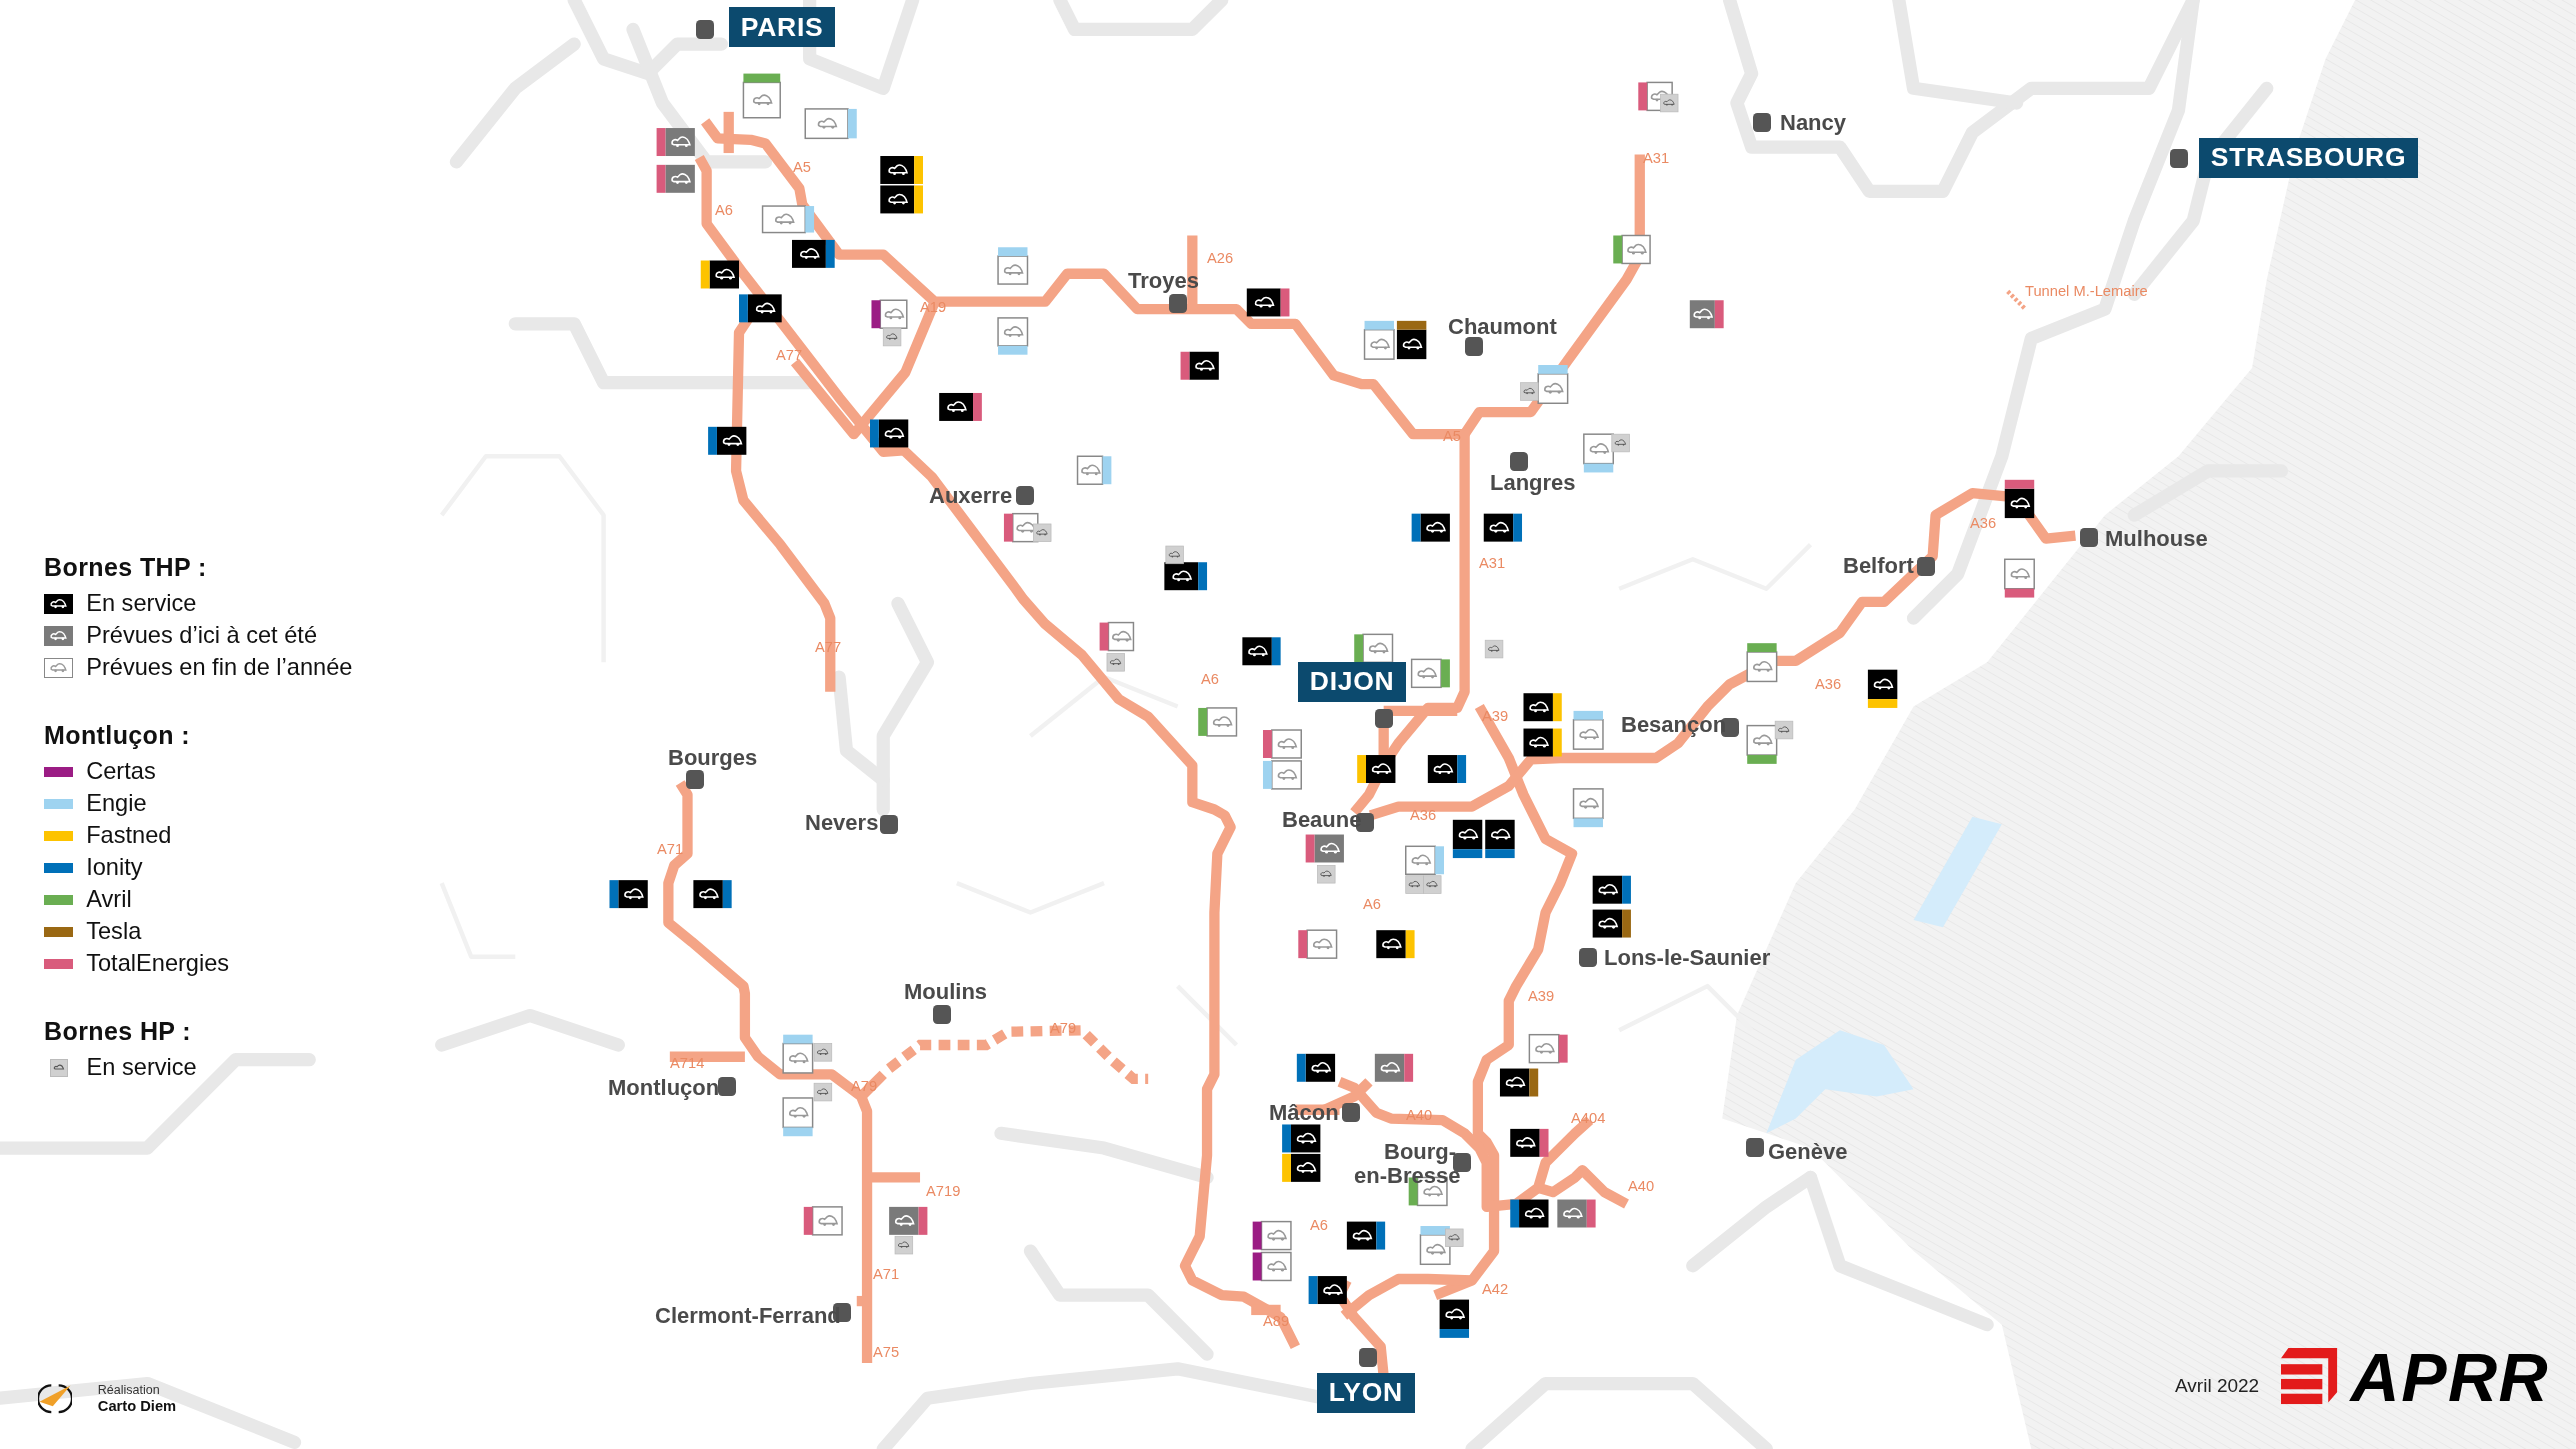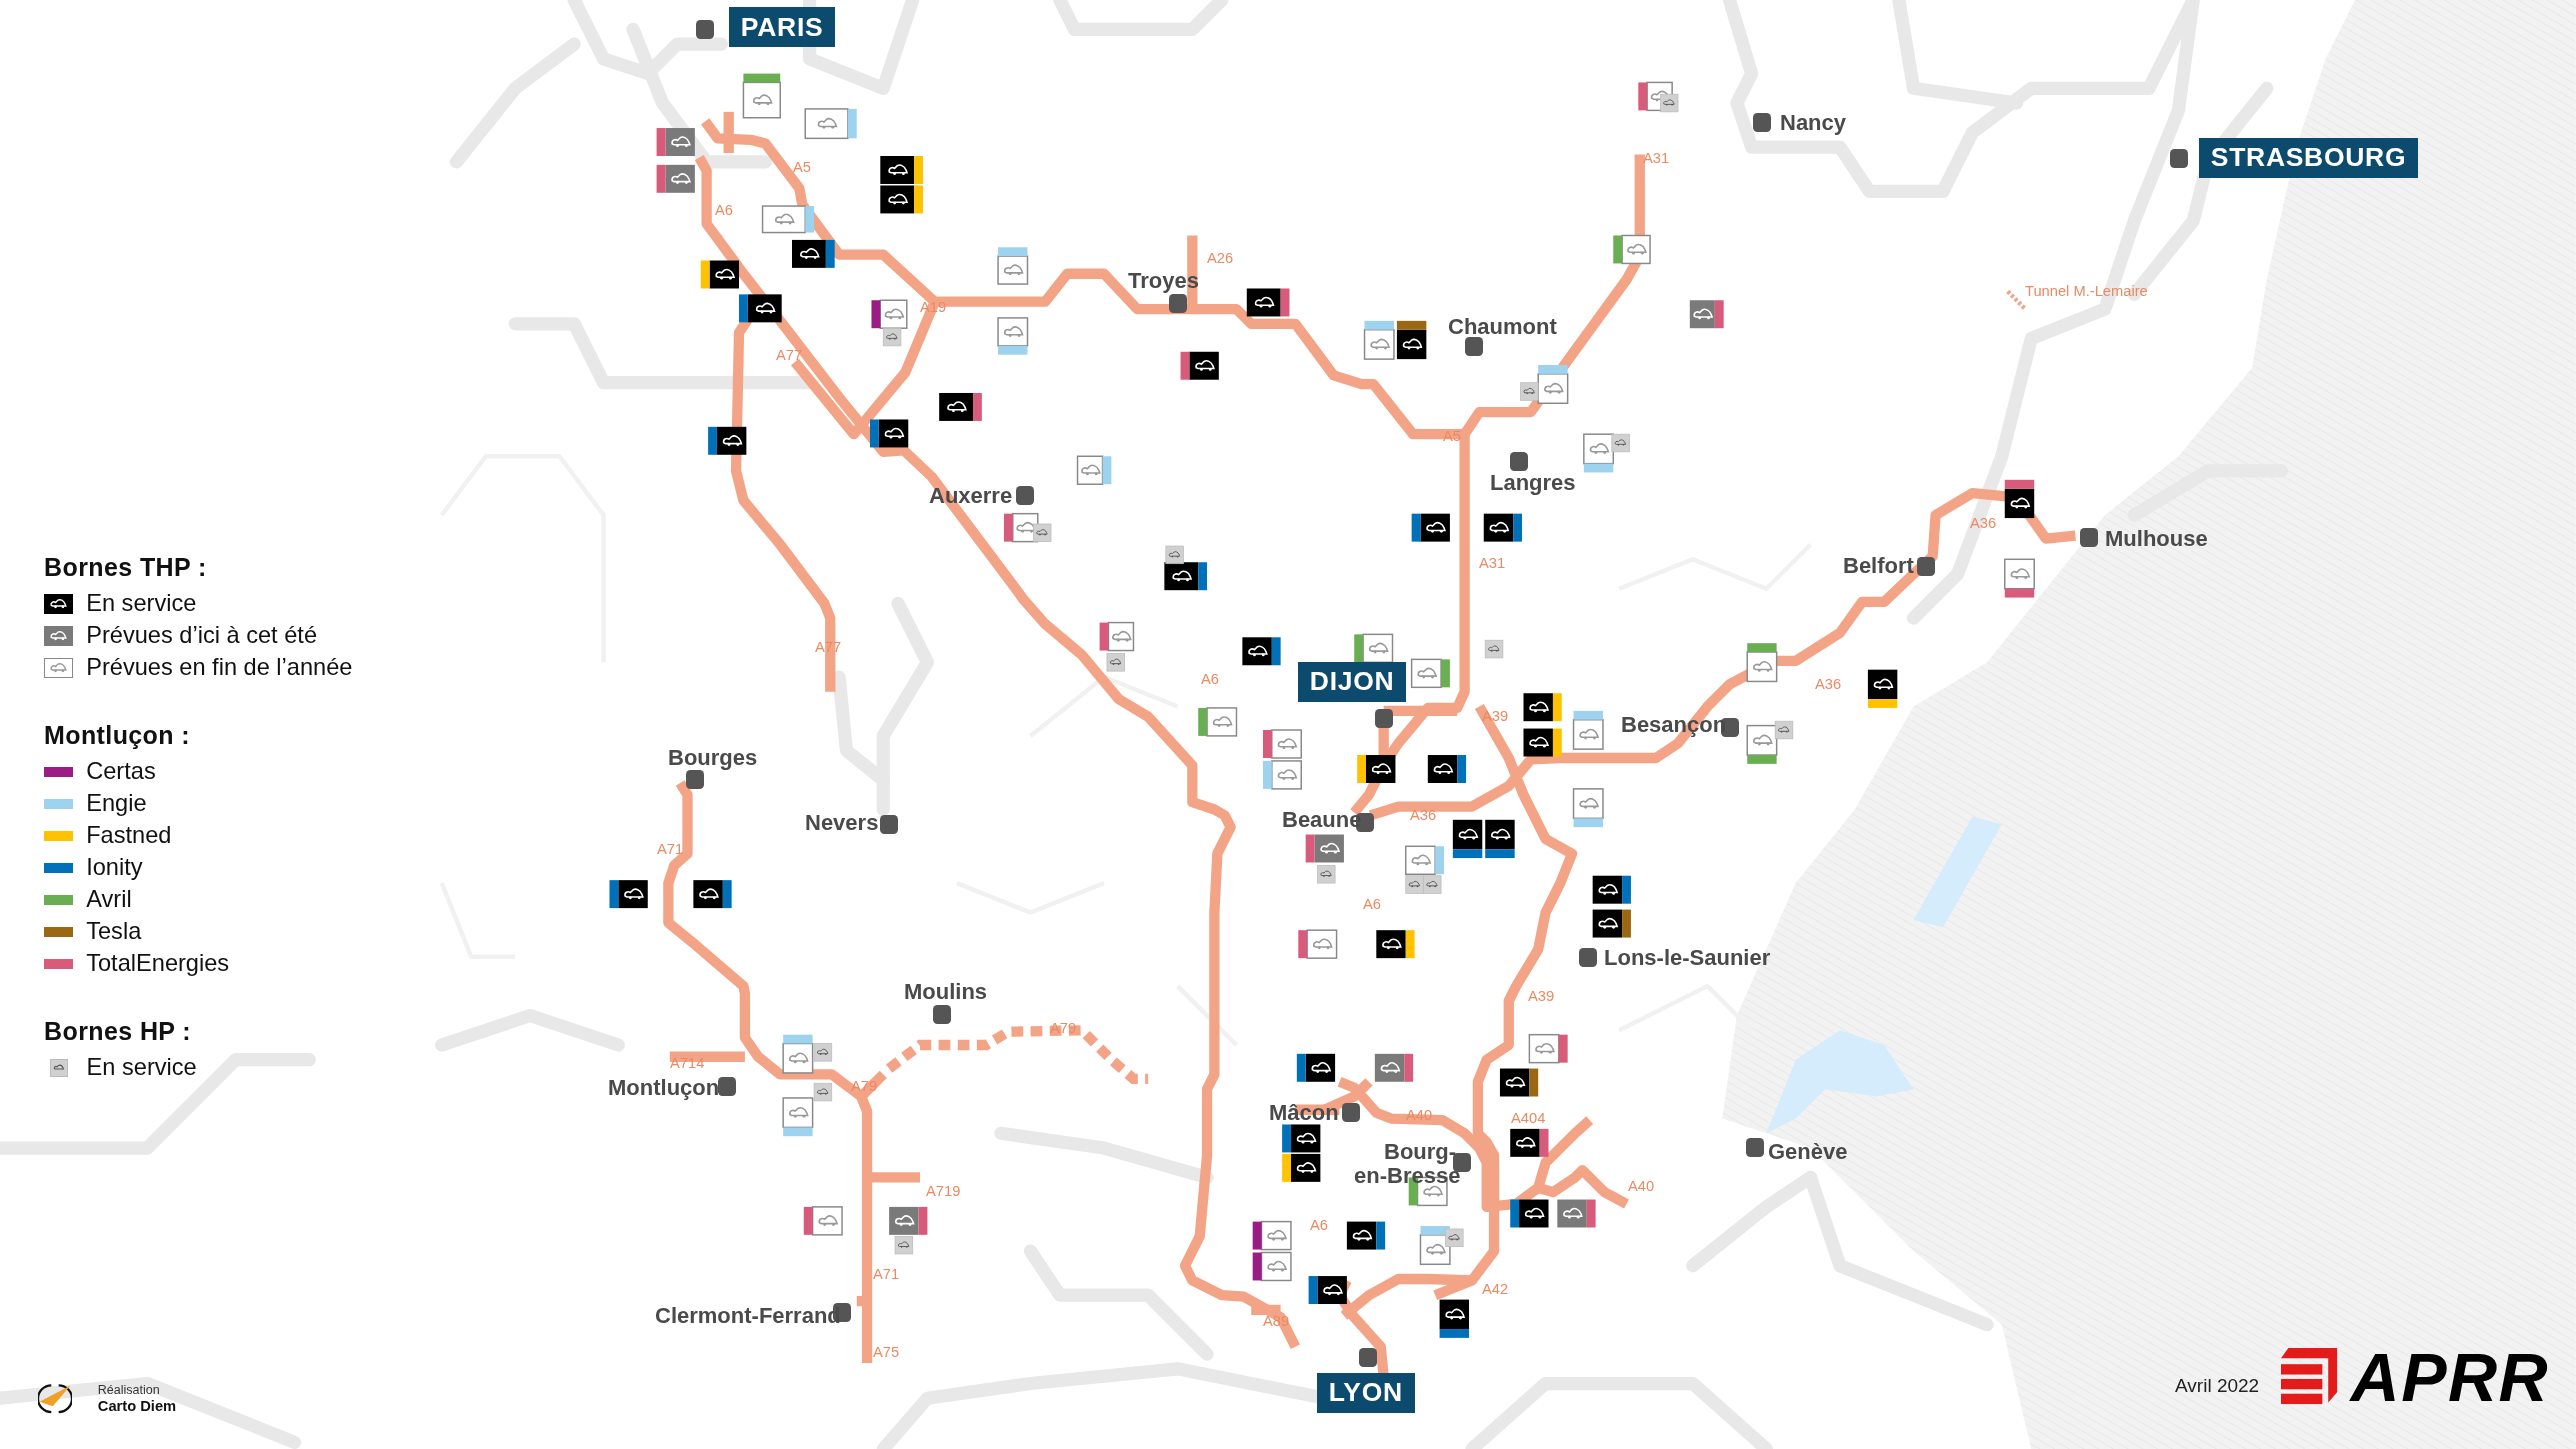--- a/index.html
+++ b/index.html
@@ -981,21 +981,21 @@
     <div class="road" style="left: 1363px; top: 896px;">A6</div>
     <div class="road" style="left: 1528px; top: 988px;">A39</div>
     <div class="road" style="left: 657px; top: 841px;">A71</div>
     <div class="road" style="left: 670px; top: 1055px;">A714</div>
     <div class="road" style="left: 851px; top: 1078px;">A79</div>
     <div class="road" style="left: 1050px; top: 1020px;">A79</div>
     <div class="road" style="left: 926px; top: 1170px; margin-top: 13px;">A719</div>
     <div class="road" style="left: 873px; top: 1266px;">A71</div>
     <div class="road" style="left: 873px; top: 1344px;">A75</div>
     <div class="road" style="left: 1406px; top: 1107px;">A40</div>
-    <div class="road" style="left: 1511px; top: 1110px; text-align: center;">A404</div>
+    <div class="road" style="left: 1571px; top: 1110px; text-align: center;">A404</div>
     <div class="road" style="left: 1628px; top: 1178px;">A40</div>
     <div class="road" style="left: 1310px; top: 1217px;">A6</div>
     <div class="road" style="left: 1482px; top: 1281px;">A42</div>
     <div class="road" style="left: 1263px; top: 1313px;">A89</div>
     <div class="road" style="left: 2025px; top: 283px;">Tunnel M.-Lemaire</div>
   </div>
 
 <div class="legend">
   <div class="grp">
     <h3>Bornes THP :</h3>

